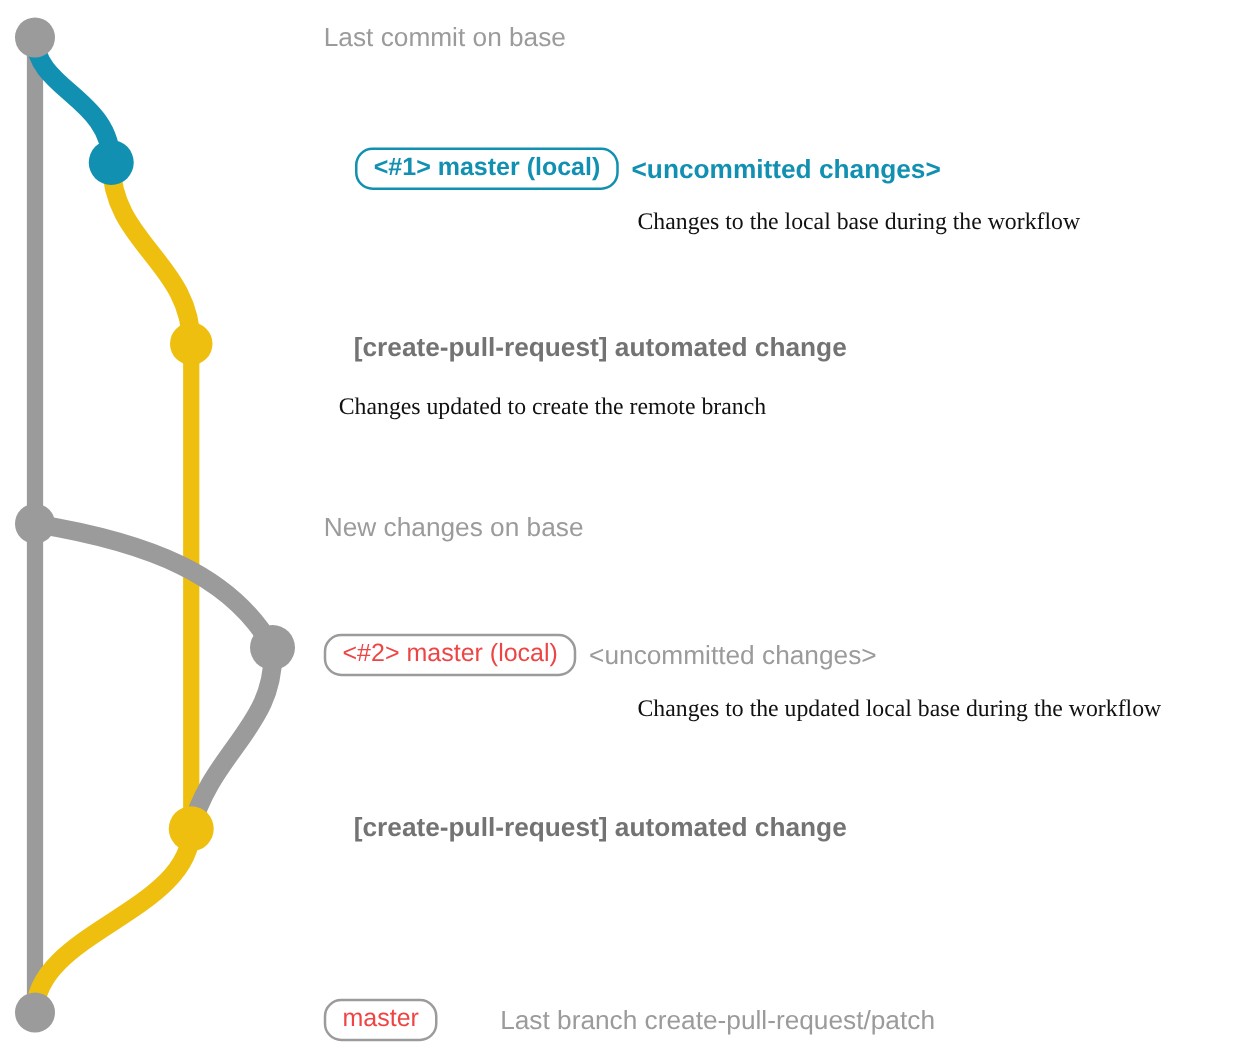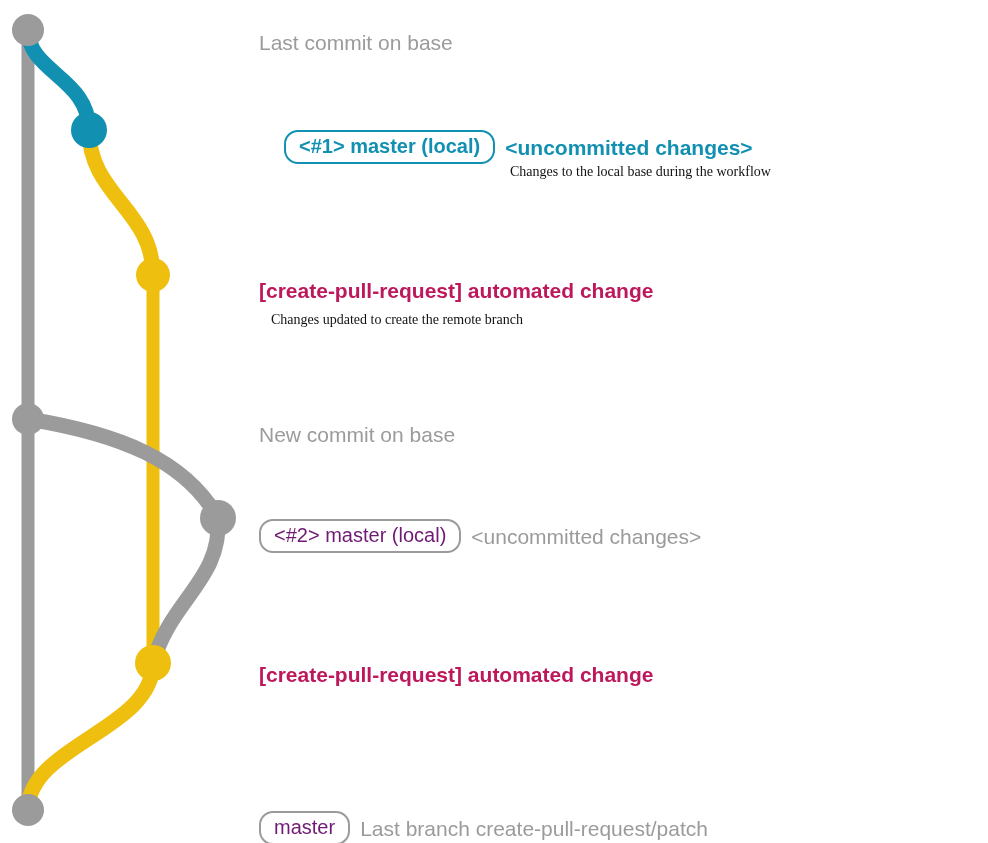--- a/index.html
+++ b/index.html
@@ -17,37 +17,37 @@
   #graph-svg {
     position: absolute;
     left: 0;
     top: 0;
     width: 988px;
     height: 843px;
   }
   .labels-layer {
     position: absolute;
     left: 0;
-    top: 16px;
+    top: 4px;
     width: 988px;
     height: 719px;
   }
   .row {
     position: absolute;
     display: flex;
     align-items: center;
     white-space: nowrap;
   }
   .ref-tag {
     border: 2px solid #9b9b9b;
     border-radius: 14px;
     padding: 4px 13px 6px 13px;
     font-size: 20px;
     line-height: 1;
-    color: #701a75;
+    color: #ef4444;
     background: #ffffff;
     margin-right: 10px;
   }
   .ref-tag.teal {
     border-color: #1290b2;
     color: #1290b2;
     font-weight: bold;
   }
   .ref-tag.yellow {
     border-color: #efbf10;
@@ -57,30 +57,32 @@
   .subject {
     font-size: 21px;
     line-height: 1;
     color: #9b9b9b;
   }
   .subject.teal {
     color: #1290b2;
     font-weight: bold;
   }
   .subject.yellow {
-    color: #be185d;
+    color: #737373;
     font-weight: bold;
+    margin-left: 24px;
   }
   .note {
     position: absolute;
     font-family: "Liberation Serif", serif;
-    font-size: 14px;
+    font-size: 19px;
     line-height: 1;
     color: #111111;
     white-space: nowrap;
+    margin-top: 15px;
   }
 </style>
 </head>
 <body>
 
 <svg id="graph-svg" viewBox="0 0 988 843" xmlns="http://www.w3.org/2000/svg">
 
   <path d="M 28 30 L 28 419" stroke="#9b9b9b" stroke-width="13" fill="none" stroke-linecap="round"></path>
   <path d="M 28 419 L 28 810" stroke="#9b9b9b" stroke-width="13" fill="none" stroke-linecap="round"></path>
 
@@ -116,30 +118,31 @@
     <span class="subject teal">&lt;uncommitted changes&gt;</span>
   </div>
   <div class="note" style="top:149px; left:510px;">Changes to the local base during the workflow</div>
 
   <div class="row" style="top:264px; left:259px;">
     <span class="subject yellow">[create-pull-request] automated change</span>
   </div>
   <div class="note" style="top:297px; left:271px;">Changes updated to create the remote branch</div>
 
   <div class="row" style="top:408px; left:259px;">
-    <span class="subject">New commit on base</span>
+    <span class="subject">New changes on base</span>
   </div>
 
   <div class="row" style="top:503px; left:259px;">
     <span class="ref-tag">&lt;#2&gt; master (local)</span>
     <span class="subject">&lt;uncommitted changes&gt;</span>
   </div>
+  <div class="note" style="top:539px; left:510px;">Changes to the updated local base during the workflow</div>
 
   <div class="row" style="top:648px; left:259px;">
     <span class="subject yellow">[create-pull-request] automated change</span>
   </div>
 
-  <div class="row" style="top:795px; left:259px;">
+  <div class="row" style="top:795px; left:259px;gap:40px;">
     <span class="ref-tag">master</span>
     <span class="subject">Last branch create-pull-request/patch</span>
   </div>
 
 </div>
 
 </body></html>

